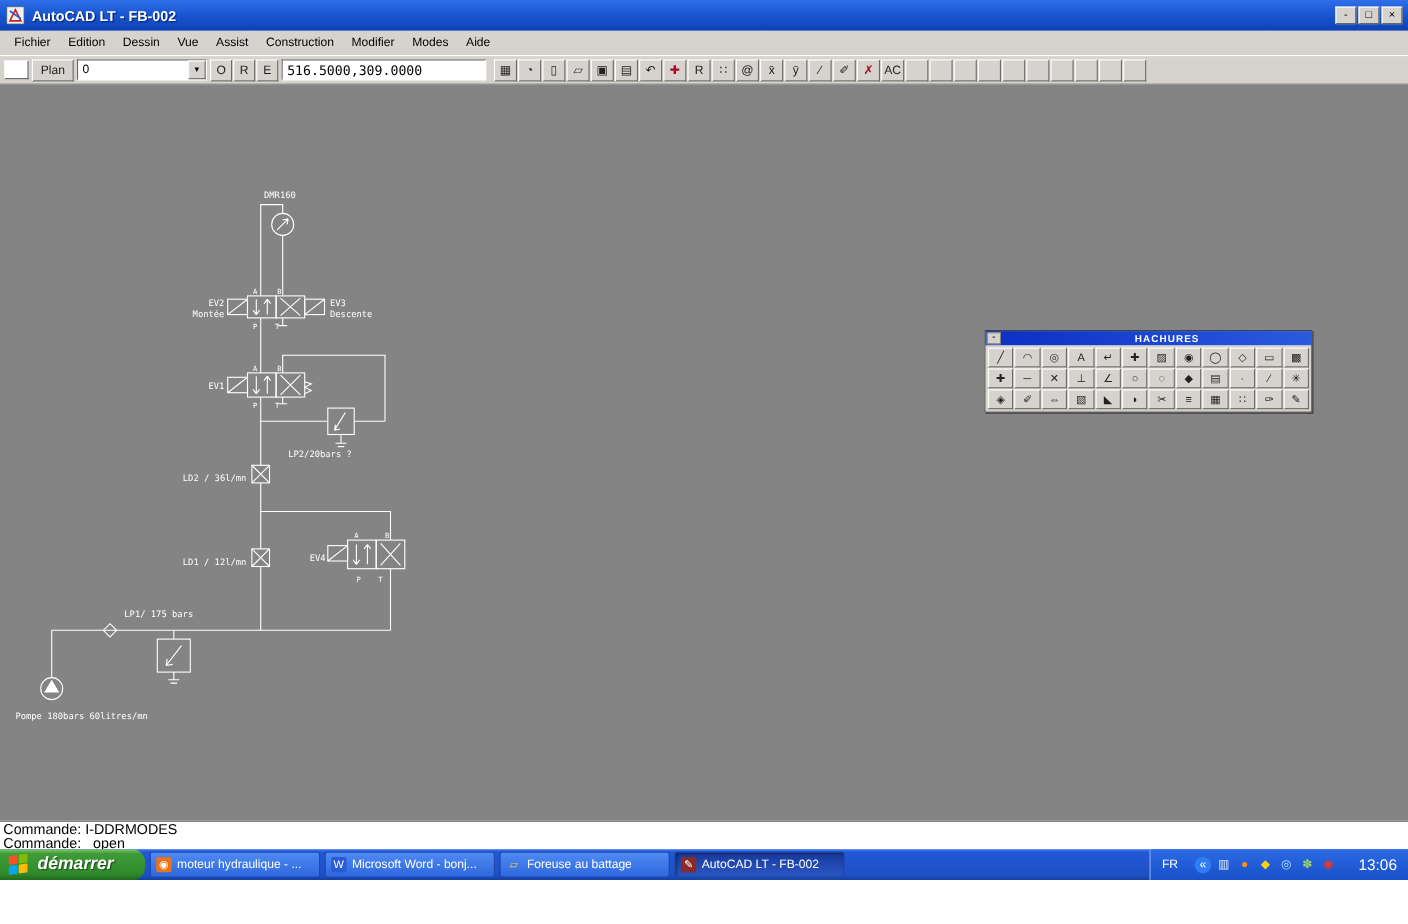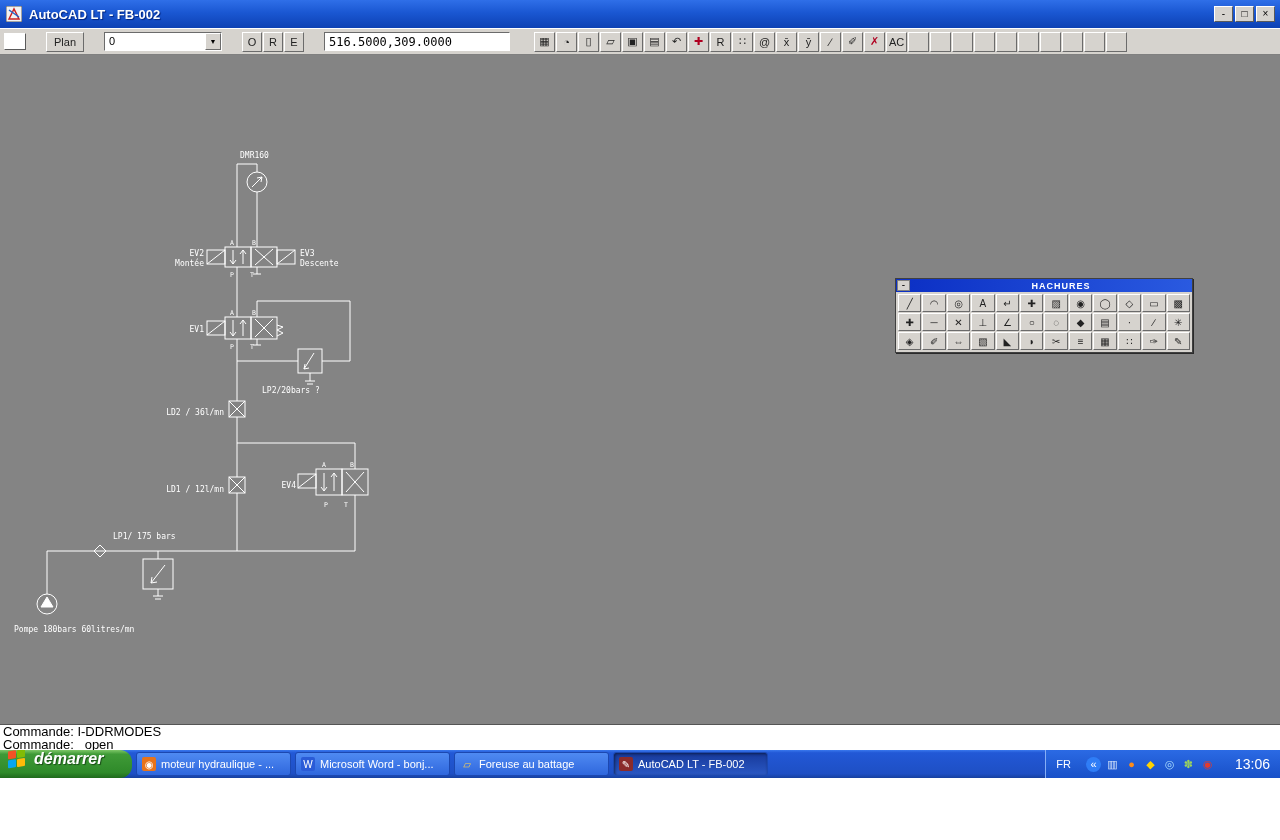--- a/index.html
+++ b/index.html
@@ -11,21 +11,21 @@
   .app-icon{width:18px;height:17px;flex:none;display:flex;align-items:center;justify-content:center;}
   .title{color:#fff;font-weight:bold;font-size:13px;flex:1;text-shadow:1px 1px 1px #00227a;}
   .winbtns{display:flex;gap:2px;}
   .winbtn{width:19px;height:16px;background:#d6d3ce;border:1px solid;border-color:#fff #5a5a5a #5a5a5a #fff;font-size:10px;line-height:13px;text-align:center;color:#000;font-family:"Liberation Sans",sans-serif;}
 
   
   .menubar{height:22px;background:#d6d3ce;display:flex;align-items:center;padding-left:6px;gap:2px;}
   .menu-item{font-size:11px;padding:3px 7px;color:#000;}
 
   
-  .toolbar{height:27px;background:#d6d3ce;display:flex;align-items:center;padding:2px 4px;gap:20px;border-top:1px solid #fff;border-bottom:1px solid #808080;}
+  .toolbar{height:27px;background:#d6d3ce;display:flex;align-items:center;padding:2px 4px;gap:3px;border-top:1px solid #fff;border-bottom:1px solid #808080;}
   .swatch{width:22px;height:17px;background:#fff;border:1px solid;border-color:#fff #5a5a5a #5a5a5a #fff;}
   .tb-btn{height:20px;min-width:20px;background:#d6d3ce;border:1px solid;border-color:#fff #6b6b6b #6b6b6b #fff;font-size:11px;display:inline-flex;align-items:center;justify-content:center;font-family:"Liberation Sans",sans-serif;color:#222;padding:0 2px;}
   .plan-btn{padding:0 7px;}
   .combo{display:flex;width:118px;height:19px;border:1px solid;border-color:#6b6b6b #fff #fff #6b6b6b;background:#fff;}
   .combo-value{flex:1;font-size:11px;padding:2px 4px;color:#000;}
   .combo-arrow{width:16px;background:#d6d3ce;border:1px solid;border-color:#fff #6b6b6b #6b6b6b #fff;font-size:7px;display:flex;align-items:center;justify-content:center;}
   .coords{width:186px;height:19px;background:#fff;border:1px solid;border-color:#6b6b6b #fff #fff #6b6b6b;font-family:"DejaVu Sans Mono",monospace;font-size:12px;padding:2px 4px;color:#000;}
   .tb-icon{width:21px;font-size:11px;}
   .tb-icon.empty{color:transparent;}
   #toolbar-icons{display:flex;gap:1px;margin-left:4px;}
@@ -42,21 +42,21 @@
   .pal-title-text{flex:1;text-align:center;color:#fff;font-size:9px;font-weight:bold;letter-spacing:1px;padding-left:19px;}
   .pal-grid{display:grid;grid-template-columns:repeat(12,1fr);gap:1px;padding:2px;background:#d6d3ce;}
   .pal-btn{height:18px;background:#d6d3ce;border:1px solid;border-color:#fff #6b6b6b #6b6b6b #fff;font-size:10px;display:flex;align-items:center;justify-content:center;color:#222;padding:0;}
 
   
   .cmdline{height:26px;background:#fff;color:#000;font-size:13px;padding-left:3px;overflow:hidden;border-top:1px solid #555;}
   .cmd-row{height:13px;line-height:13px;white-space:nowrap;}
 
   
   .taskbar{height:28px;background:linear-gradient(180deg,#3a78ee 0%,#2258d6 10%,#1e4fc4 85%,#16409f 100%);display:flex;align-items:stretch;overflow:hidden;}
-  .start-btn{width:132px;flex:none;background:linear-gradient(180deg,#7ec768 0%,#3f9a37 15%,#2f8a2a 80%,#1f6a1c 100%);border-radius:0 12px 12px 0;color:#fff;font-style:italic;font-weight:bold;font-size:16px;display:flex;gap:7px;padding:0 16px 0 8px;text-shadow:1px 1px 1px #1a4d17;border:none;}
+  .start-btn{width:132px;flex:none;background:linear-gradient(180deg,#7ec768 0%,#3f9a37 15%,#2f8a2a 80%,#1f6a1c 100%);border-radius:0 12px 12px 0;color:#fff;font-style:italic;font-weight:bold;font-size:16px;display:flex;align-items:center;gap:7px;padding:0 16px 0 8px;text-shadow:1px 1px 1px #1a4d17;border:none;}
   .flag{width:19px;height:18px;display:grid;grid-template-columns:8px 8px;grid-template-rows:8px 8px;gap:1px;transform:skewY(-8deg);flex:none;}
   .flag span{border-radius:1px;}
   .task-btn{width:155px;flex:none;margin:2px 0 2px 4px;background:linear-gradient(180deg,#4f8af2,#2f67dd);border:1px solid #1c48b0;border-radius:3px;color:#fff;font-size:11px;display:flex;align-items:center;gap:5px;padding:0 5px;overflow:hidden;white-space:nowrap;text-align:left;}
   .task-btn.active{background:linear-gradient(180deg,#17399a,#2a58c4);box-shadow:inset 1px 1px 3px rgba(0,0,0,.5);}
   .task-icon{width:14px;height:14px;font-size:10px;display:flex;align-items:center;justify-content:center;border-radius:2px;flex:none;}
   .task-label{overflow:hidden;text-overflow:ellipsis;}
   .tray{margin-left:auto;display:flex;align-items:center;gap:15px;background:linear-gradient(180deg,#2b6ae4,#1850c8);border-left:1px solid #86aef6;padding:0 10px;}
   .tray-lang{color:#fff;font-size:11px;}
   .tray-icon{width:15px;height:15px;font-size:11px;line-height:15px;display:flex;align-items:center;justify-content:center;border-radius:50%;flex:none;}
   .tray-clock{color:#fff;font-size:14px;margin-left:5px;}
@@ -76,20 +76,31 @@
         </svg>
     </span>
     <span class="title">AutoCAD LT - FB-002</span>
     <span class="winbtns">
       <span class="winbtn">-</span>
       <span class="winbtn">□</span>
       <span class="winbtn">×</span>
     </span>
   </div>
 
+  <div class="menubar">
+      <span class="menu-item">Fichier</span>
+      <span class="menu-item">Edition</span>
+      <span class="menu-item">Dessin</span>
+      <span class="menu-item">Vue</span>
+      <span class="menu-item">Assist</span>
+      <span class="menu-item">Construction</span>
+      <span class="menu-item">Modifier</span>
+      <span class="menu-item">Modes</span>
+      <span class="menu-item">Aide</span>
+    </div>
 
   <div class="toolbar">
     <span class="swatch"></span>
     <button class="tb-btn plan-btn">Plan</button>
     <span class="combo">
       <span class="combo-value">0</span>
       <span class="combo-arrow">▼</span>
     </span>
     <span id="mode-buttons">
         <button class="tb-btn">O</button>

